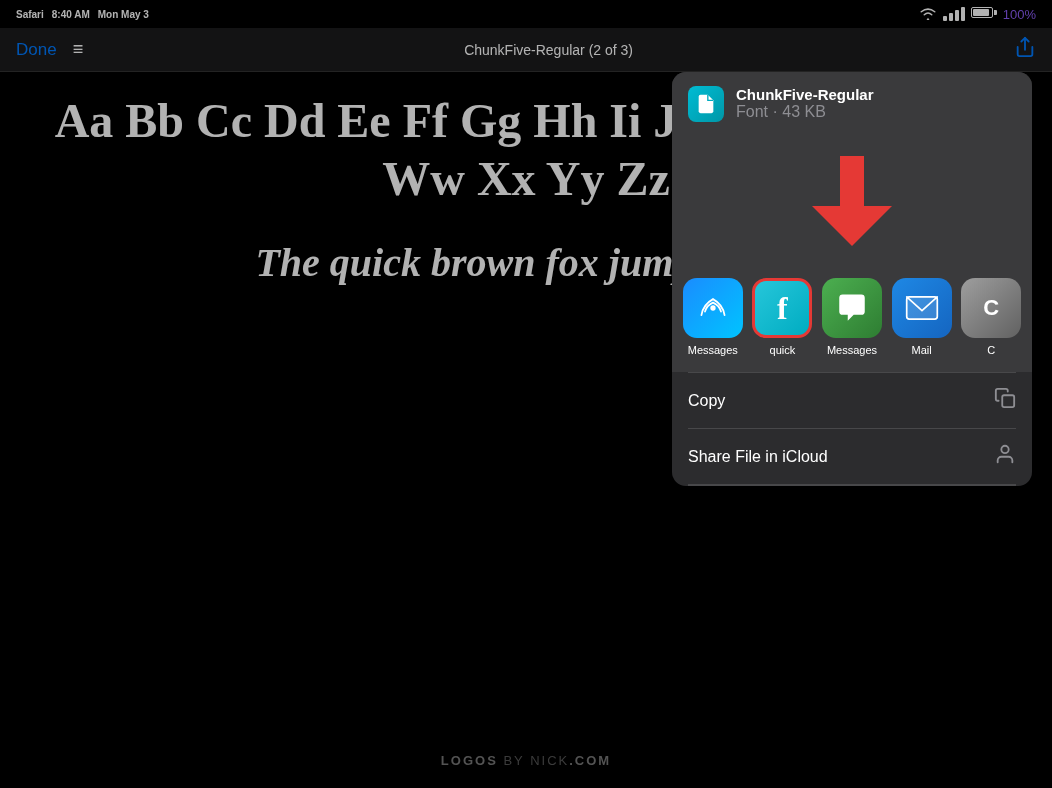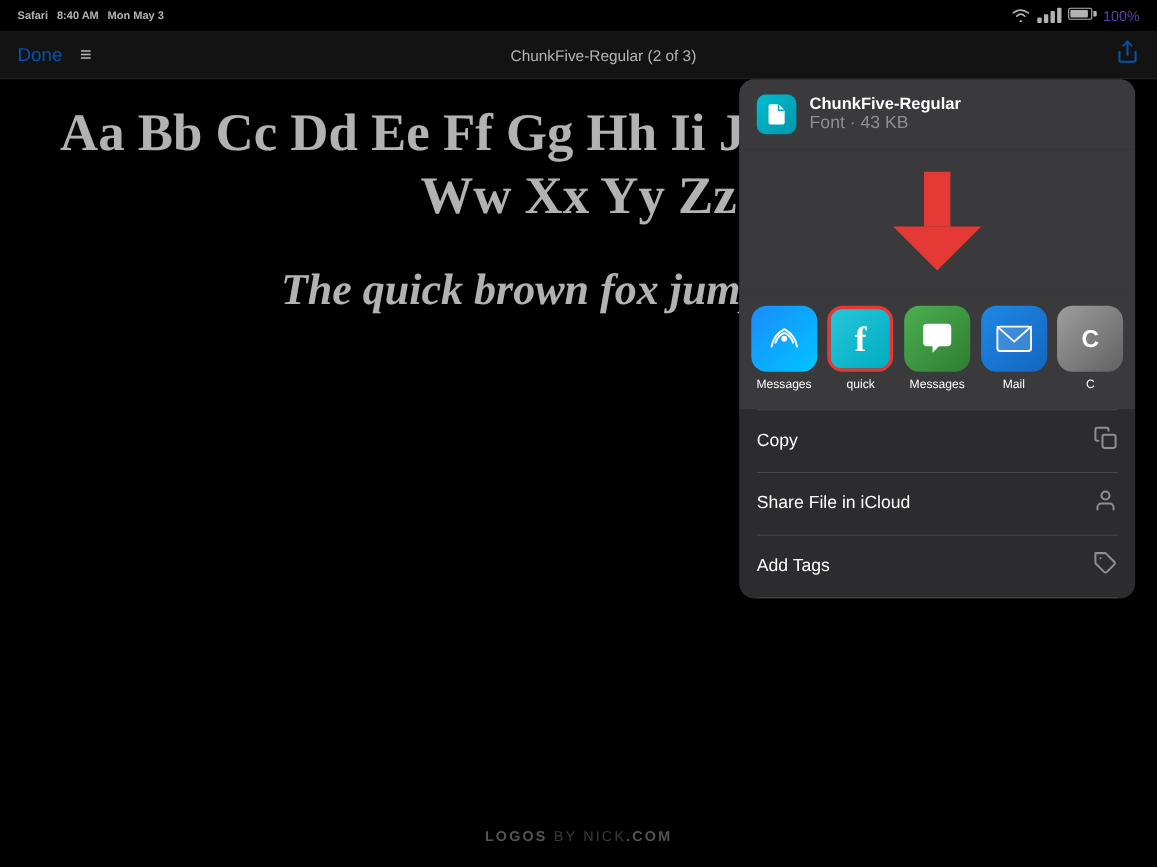--- a/index.html
+++ b/index.html
@@ -465,25 +465,16 @@
     <span class="action-icon">
       <svg width="22" height="22" viewBox="0 0 24 24" fill="none" stroke="#8e8e93" stroke-width="2" stroke-linecap="round" stroke-linejoin="round">
         <path d="M20 21v-2a4 4 0 00-4-4H8a4 4 0 00-4 4v2"></path>
         <circle cx="12" cy="7" r="4"></circle>
       </svg>
     </span>
   </div>
 
   <div class="divider"></div>
 
-  <div class="action-item">
-    <span class="action-label">Add Tags</span>
-    <span class="action-icon">
-      <svg width="22" height="22" viewBox="0 0 24 24" fill="none" stroke="#8e8e93" stroke-width="2" stroke-linecap="round" stroke-linejoin="round">
-        <path d="M20.59 13.41l-7.17 7.17a2 2 0 01-2.83 0L2 12V2h10l8.59 8.59a2 2 0 010 2.82z"></path>
-        <line x1="7" y1="7" x2="7.01" y2="7"></line>
-      </svg>
-    </span>
-  </div>
 
   <div class="divider"></div>
 
 </div>
 
 </body></html>

